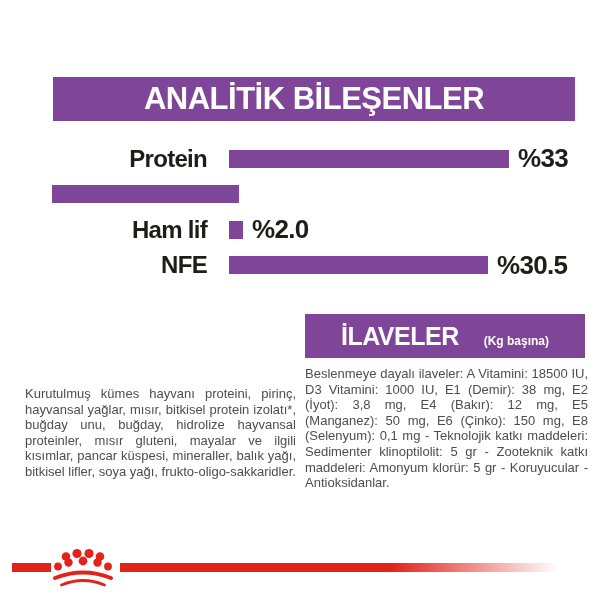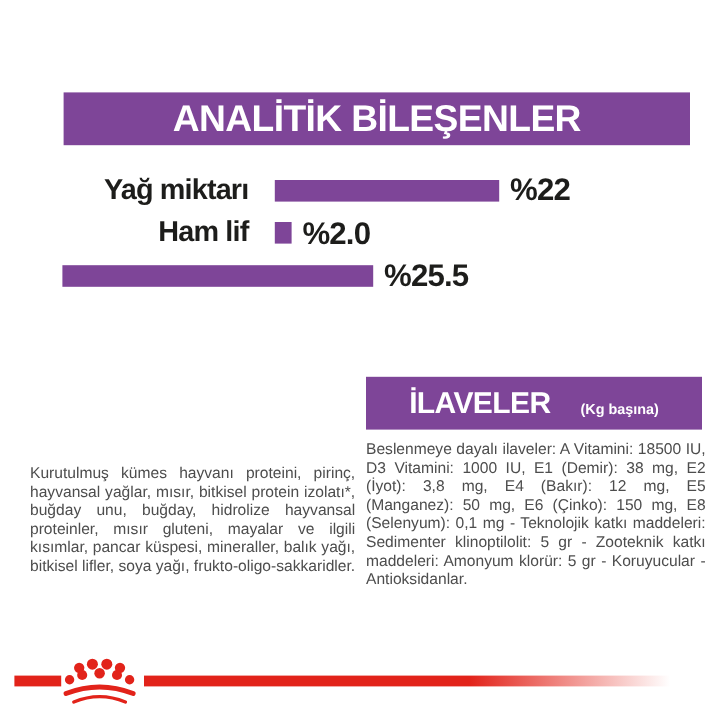--- a/index.html
+++ b/index.html
@@ -39,32 +39,36 @@
 <body>
 
 <div id="page">
 
   <div class="hdr main-hdr">
     <span>ANALİTİK BİLEŞENLER</span>
   </div>
 
   <div id="chart">
       <div class="crow">
-        <div class="clabel">Yağ miktarı</div>
+        <div class="clabel">Protein</div>
+        <div class="cbar" style="width: 280px; background: rgb(126, 69, 152);"></div>
+        <div class="cval">%33</div>
+      </div>
+      <div class="crow">
         <div class="cbar" style="width: 187px; background: rgb(126, 69, 152);"></div>
-        <div class="cval">%22</div>
       </div>
       <div class="crow">
         <div class="clabel">Ham lif</div>
         <div class="cbar" style="width: 14px; background: rgb(126, 69, 152);"></div>
         <div class="cval">%2.0</div>
       </div>
       <div class="crow">
+        <div class="clabel">NFE</div>
         <div class="cbar" style="width: 259px; background: rgb(126, 69, 152);"></div>
-        <div class="cval">%25.5</div>
+        <div class="cval">%30.5</div>
       </div>
     </div>
 
 
   <div class="hdr ilav-hdr">
     <span>İLAVELER</span>
     <span class="suffix">(Kg başına)</span>
   </div>
 
   <p class="body komp-body">Kurutulmuş kümes hayvanı proteini, pirinç, hayvansal yağlar, mısır, bitkisel protein izolatı*, buğday unu, buğday, hidrolize hayvansal proteinler, mısır gluteni, mayalar ve ilgili kısımlar, pancar küspesi, mineraller, balık yağı, bitkisel lifler, soya yağı, frukto-oligo-sakkaridler.</p>

